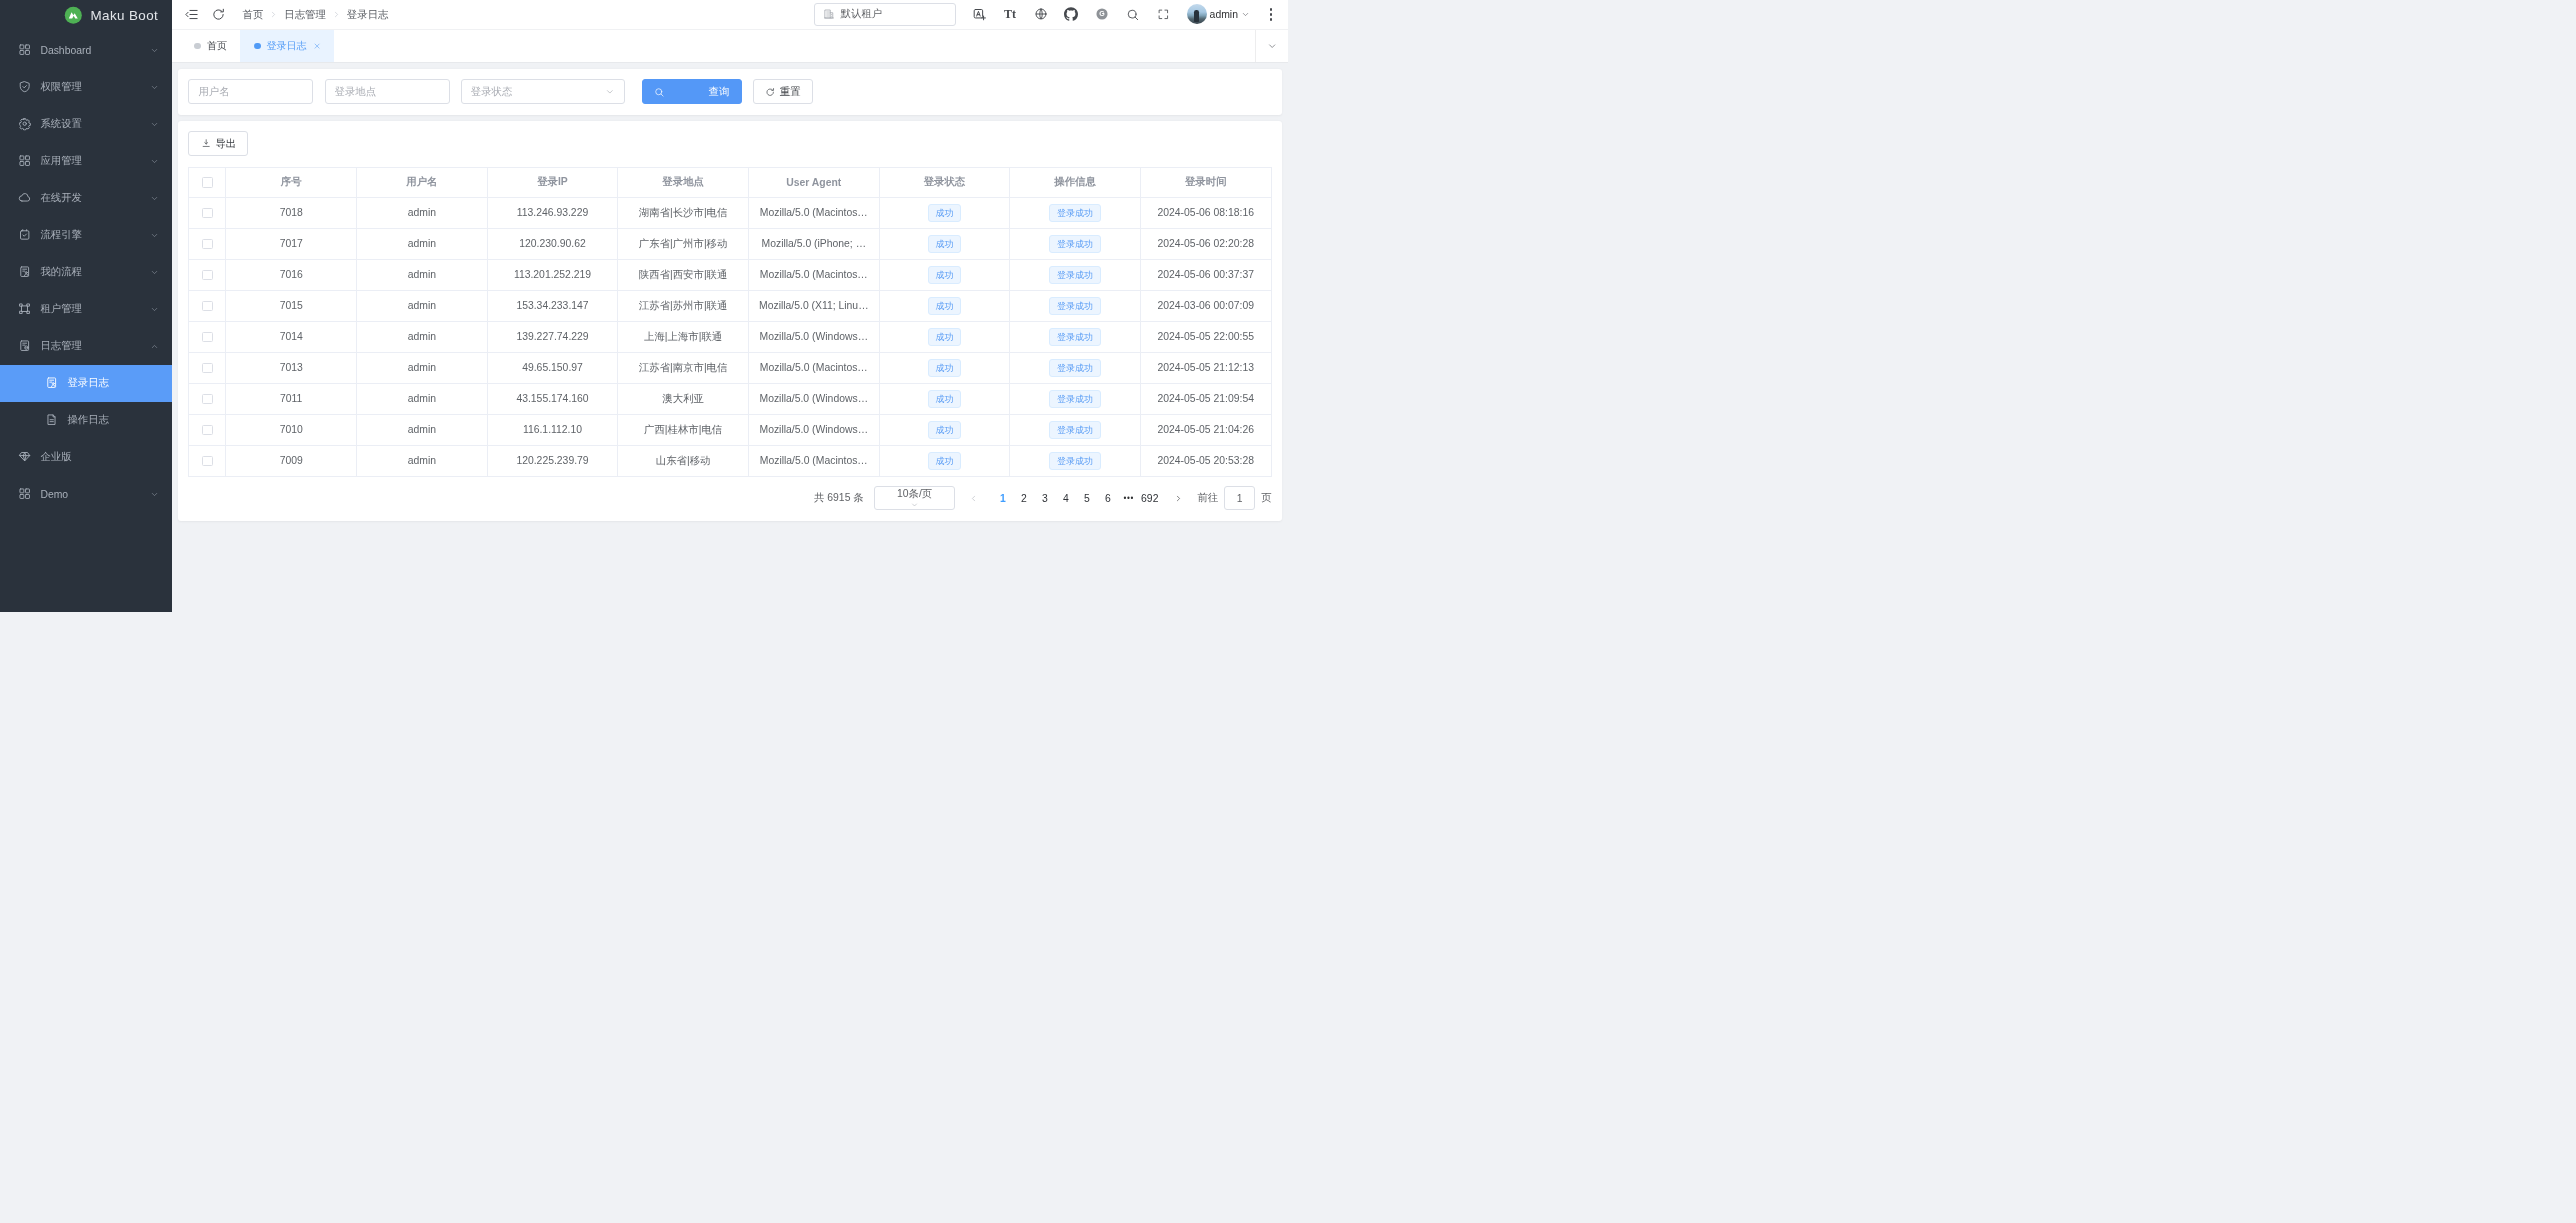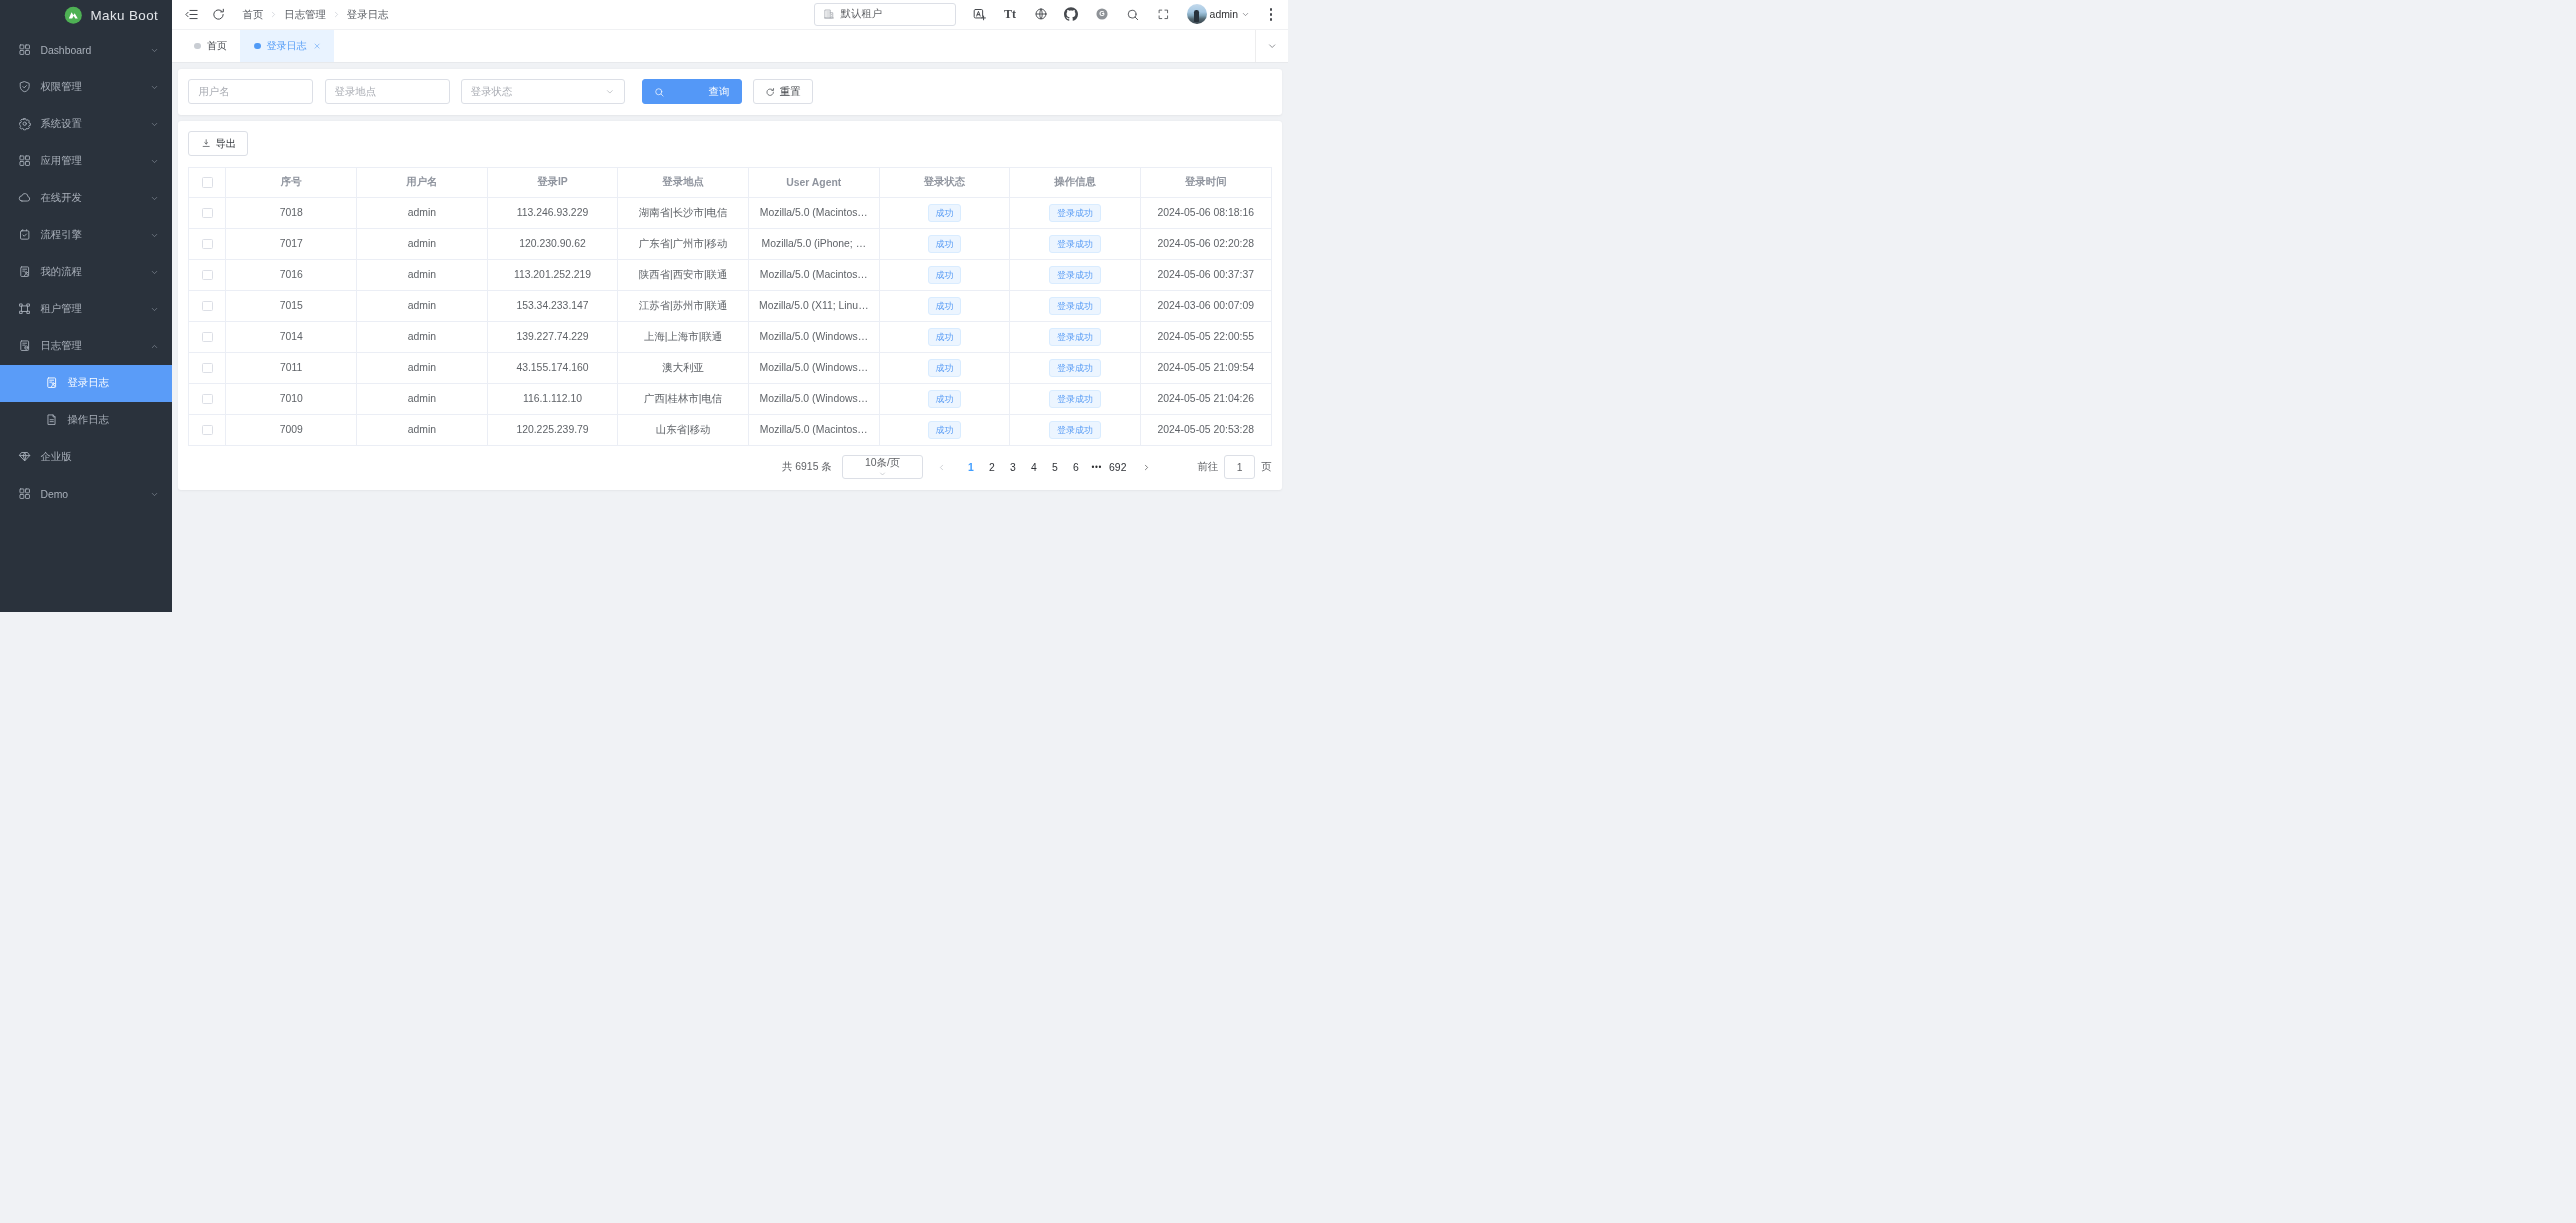--- a/index.html
+++ b/index.html
@@ -84,21 +84,21 @@
   .pg-select span { flex:1; }
   .pg-select svg { width:9px; height:9px; color:#a8abb2; }
   .pg-arrow { width:16.4px; height:24px; display:flex; align-items:center; justify-content:center; cursor:pointer; background:none; border:none; }
   .pg-arrow svg { width:9px; height:9px; }
   .pg-arrow.prev { color:#b4b7bd; }
   .pg-arrow.next { color:#303133; }
   .pages { display:flex; align-items:center; }
   .page { min-width:21px; height:24px; border:none; background:none; font-size:10.4px; color:#2f3237; cursor:pointer; font-family:inherit; }
   .page.active { color:#409eff; font-weight:bold; }
   .page.more { color:#303133; letter-spacing:0.7px; font-size:8.2px; }
-  .goto { display:flex; align-items:center; gap:6px;margin-left:32px; }
+  .goto { display:flex; align-items:center; gap:6px; }
   .goto-input { width:31px; height:24px; border:0.7px solid #dcdfe6; border-radius:3px; text-align:center; font-size:10.4px; color:#606266; outline:none; font-family:inherit; }
 </style>
 </head>
 <body>
 
 <svg width="0" height="0" style="position:absolute;font-size:14px" aria-hidden="true">
   <defs>
     <symbol id="s-grid" viewBox="0 0 24 24">
         <g class="stk">
           <rect x="3.5" y="3.5" width="7" height="7" rx="1"></rect>
@@ -577,20 +577,31 @@
                 <td>7014</td>
                 <td>admin</td>
                 <td>139.227.74.229</td>
                 <td>上海|上海市|联通</td>
                 <td>Mozilla/5.0 (Windows…</td>
                 <td><span class="tag">成功</span></td>
                 <td><span class="tag">登录成功</span></td>
                 <td>2024-05-05 22:00:55</td>
               </tr>
 
+              <tr>
+                <td><span class="cb"></span></td>
+                <td>7013</td>
+                <td>admin</td>
+                <td>49.65.150.97</td>
+                <td>江苏省|南京市|电信</td>
+                <td>Mozilla/5.0 (Macintos…</td>
+                <td><span class="tag">成功</span></td>
+                <td><span class="tag">登录成功</span></td>
+                <td>2024-05-05 21:12:13</td>
+              </tr>
 
 
               <tr>
                 <td><span class="cb"></span></td>
                 <td>7011</td>
                 <td>admin</td>
                 <td>43.155.174.160</td>
                 <td>澳大利亚</td>
                 <td>Mozilla/5.0 (Windows…</td>
                 <td><span class="tag">成功</span></td>

